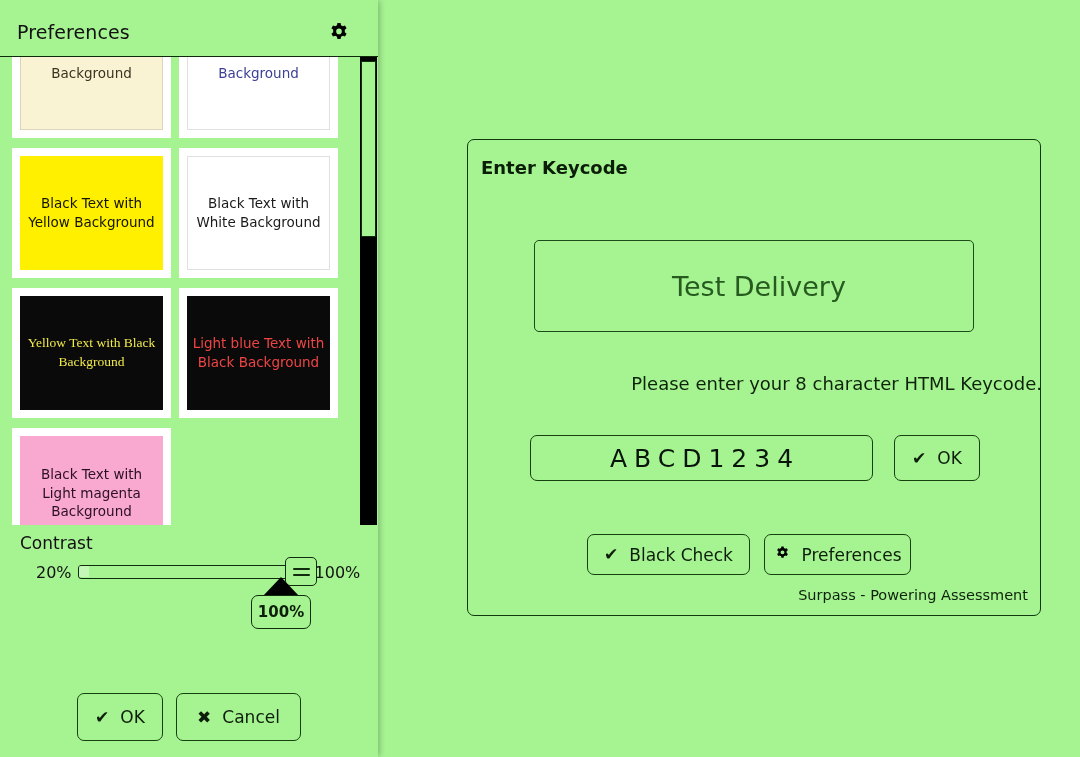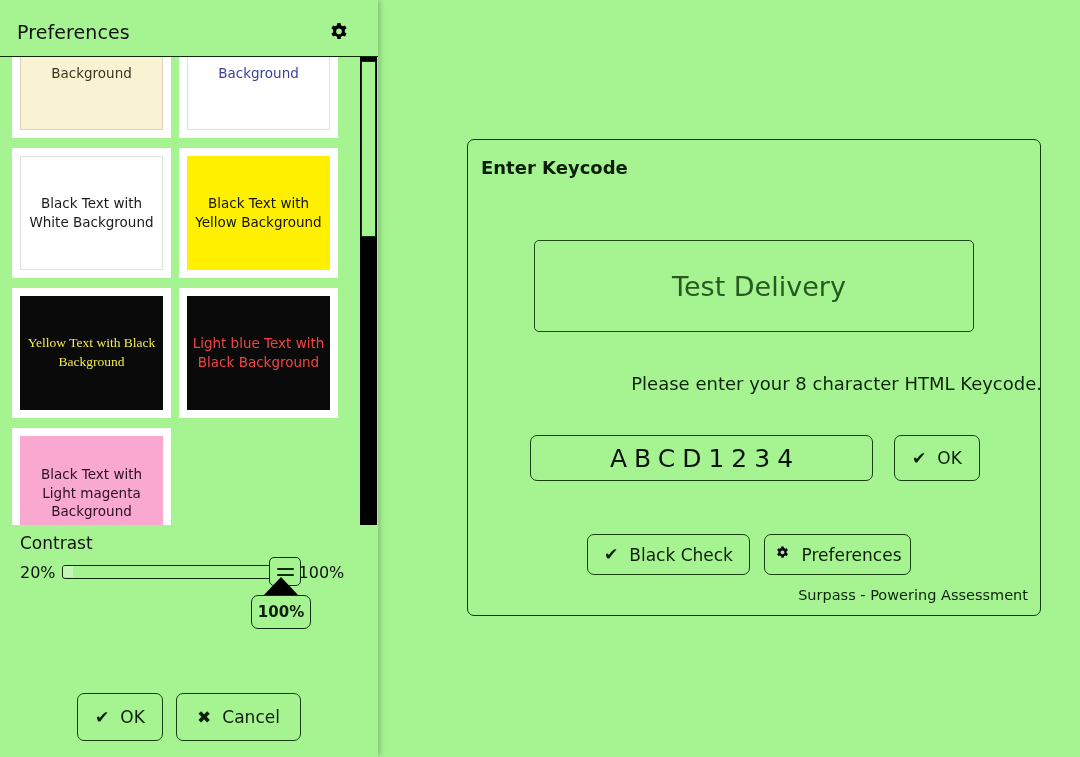--- a/index.html
+++ b/index.html
@@ -65,21 +65,21 @@
     position: absolute; left: 0; top: 525px; width: 378px; height: 120px;
   }
   #contrast-label {
     position: absolute; left: 20px; top: 8px;
     font-size: 17px; color: #111;
   }
   #slider-row {
     position: absolute; left: 20px; top: 35px;
     display: flex; align-items: center;
   }
-  #slider-min, #slider-max { font-size: 16px; color: #111; }
+  #slider-min, #slider-max { font-size: 16px; color: #111; margin-left: 16px; }
   #slider-min { margin-right: 6px; }
   #slider-max { margin-left: 5px; }
   #slider-track-wrap {
     position: relative; width: 232px; height: 24px;
     display: flex; align-items: center;
   }
   #slider-track {
     position: absolute; left: 0; top: 5px;
     width: 232px; height: 14px;
     border: 1.6px solid #0f2c0c; border-radius: 3px;
@@ -215,24 +215,24 @@
 
     <div id="theme-scroll-area">
       <div id="theme-grid">
           <div class="theme-tile">
             <div class="tile-inner hairline" style="background: rgb(250, 243, 211); color: rgb(58, 51, 32);">Background</div>
           </div>
           <div class="theme-tile">
             <div class="tile-inner hairline" style="background: rgb(255, 255, 255); color: rgb(60, 63, 150);">Background</div>
           </div>
           <div class="theme-tile">
+            <div class="tile-inner" style="background: rgb(255, 240, 0); color: rgb(20, 20, 0);">Black Text with Yellow Background</div>
+          </div>
+          <div class="theme-tile">
             <div class="tile-inner hairline" style="background: rgb(255, 255, 255); color: rgb(26, 26, 26);">Black Text with White Background</div>
-          </div>
-          <div class="theme-tile">
-            <div class="tile-inner" style="background: rgb(255, 240, 0); color: rgb(20, 20, 0);">Black Text with Yellow Background</div>
           </div>
           <div class="theme-tile">
             <div class="tile-inner" style="background: rgb(10, 10, 10); color: rgb(242, 234, 76); font-family: Liberation Serif, serif;">Yellow Text with Black Background</div>
           </div>
           <div class="theme-tile">
             <div class="tile-inner" style="background: rgb(10, 10, 10); color: #ef4444;">Light blue Text with Black Background</div>
           </div>
           <div class="theme-tile">
             <div class="tile-inner" style="background: rgb(249, 168, 208); color: rgb(42, 16, 32);">Black Text with Light magenta Background</div>
           </div>

